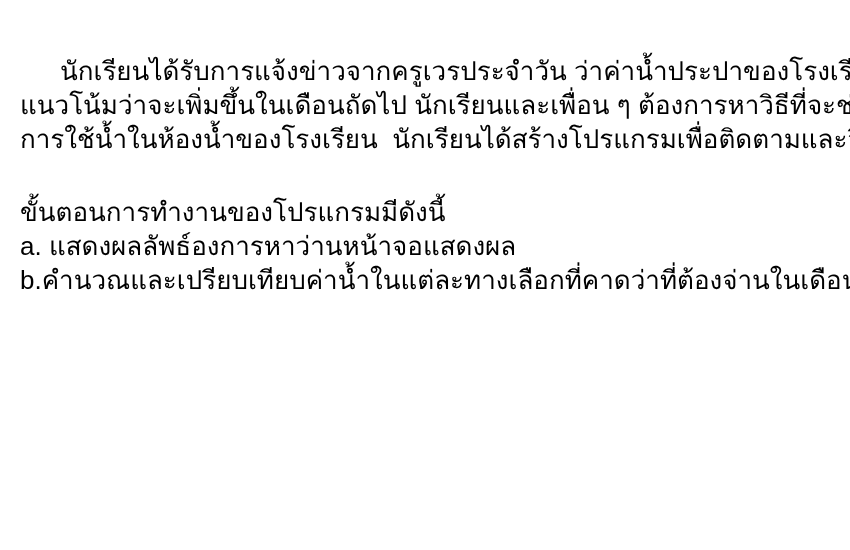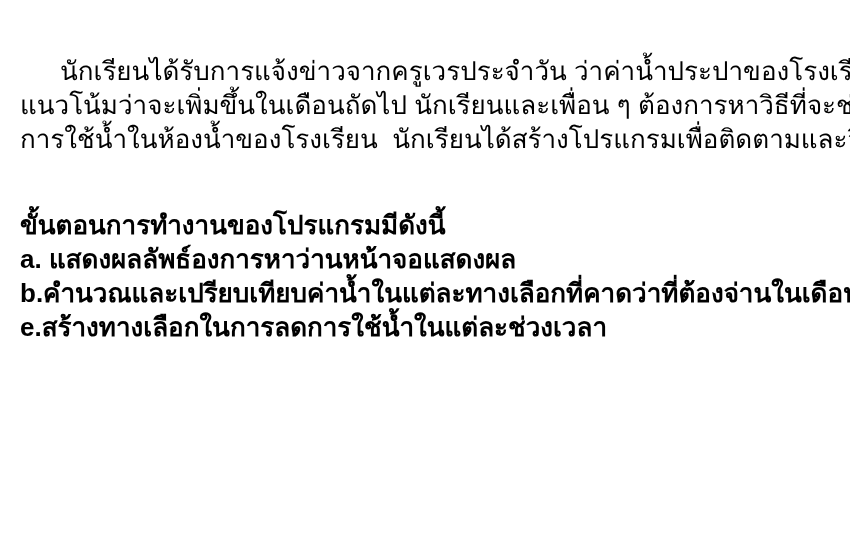--- a/index.html
+++ b/index.html
@@ -24,35 +24,33 @@
   }
   .line {
     white-space: pre;
     height: 34px;
     overflow: visible;
   }
   .indent {
     text-indent: 40px;
   }
   .steps-section {
-    margin-top: 52px; 
-    font-weight: bold;
+    margin-top: 39px; 
   }
 </style>
 </head>
 <body>
 
 <main class="page">
 
   <section>
     <div class="line indent">นักเรียนได้รับการแจ้งข่าวจากครูเวรประจำวัน ว่าค่าน้ำประปาของโรงเรียนมี</div>
     <div class="line">แนวโน้มว่าจะเพิ่มขึ้นในเดือนถัดไป นักเรียนและเพื่อน ๆ ต้องการหาวิธีที่จะช่วยลด</div>
     <div class="line">การใช้น้ำในห้องน้ำของโรงเรียน  นักเรียนได้สร้างโปรแกรมเพื่อติดตามและวิเคราะห์</div>
   </section>
 
   <section class="steps-section">
     <div class="line">ขั้นตอนการทำงานของโปรแกรมมีดังนี้</div>
     <div class="line">a. แสดงผลลัพธ์องการหาว่านหน้าจอแสดงผล</div>
     <div class="line">b.คำนวณและเปรียบเทียบค่าน้ำในแต่ละทางเลือกที่คาดว่าที่ต้องจ่านในเดือนถัดไป</div>
-    <div class="line">e.สร้างทางเลือกในการลดการใช้น้ำในแต่ละช่วงเวลา</div>
   </section>
 
 </main>
 
 </body></html>

